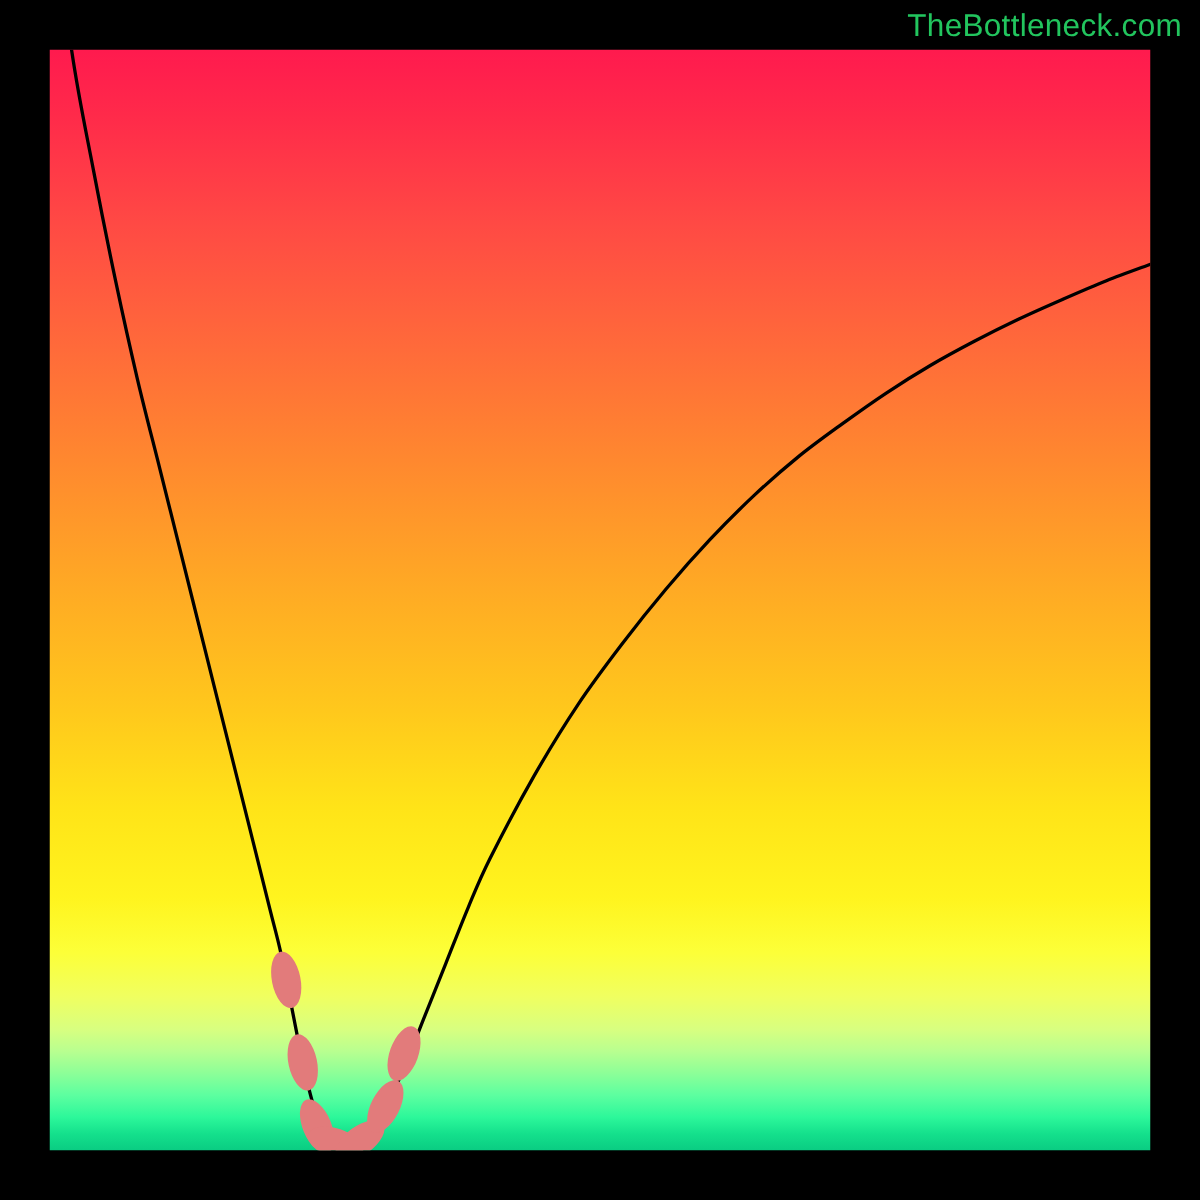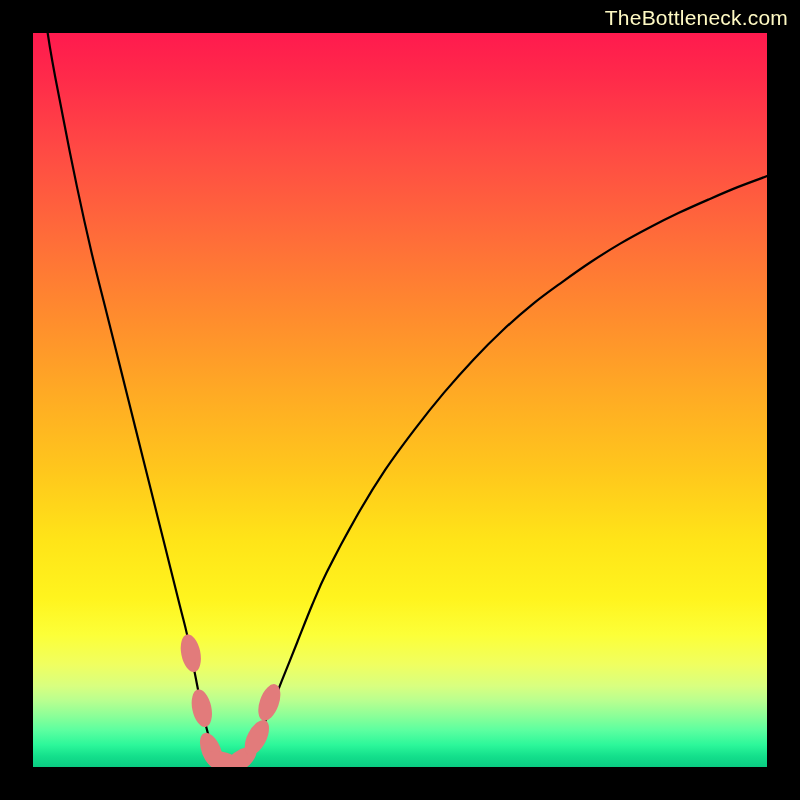--- a/index.html
+++ b/index.html
@@ -53,21 +53,21 @@
     );
   }
   .overlay {
     position: absolute;
     inset: 0;
   }
   .watermark {
     position: absolute;
     top: 6px;
     right: 12px;
-    color: #fef9c3;
+    color: #22c55e;
     font-size: 21px;
     letter-spacing: 0.2px;
     text-align: right;
     user-select: none;
   }
 </style>
 </head>
 <body>
 
 <div class="frame">

